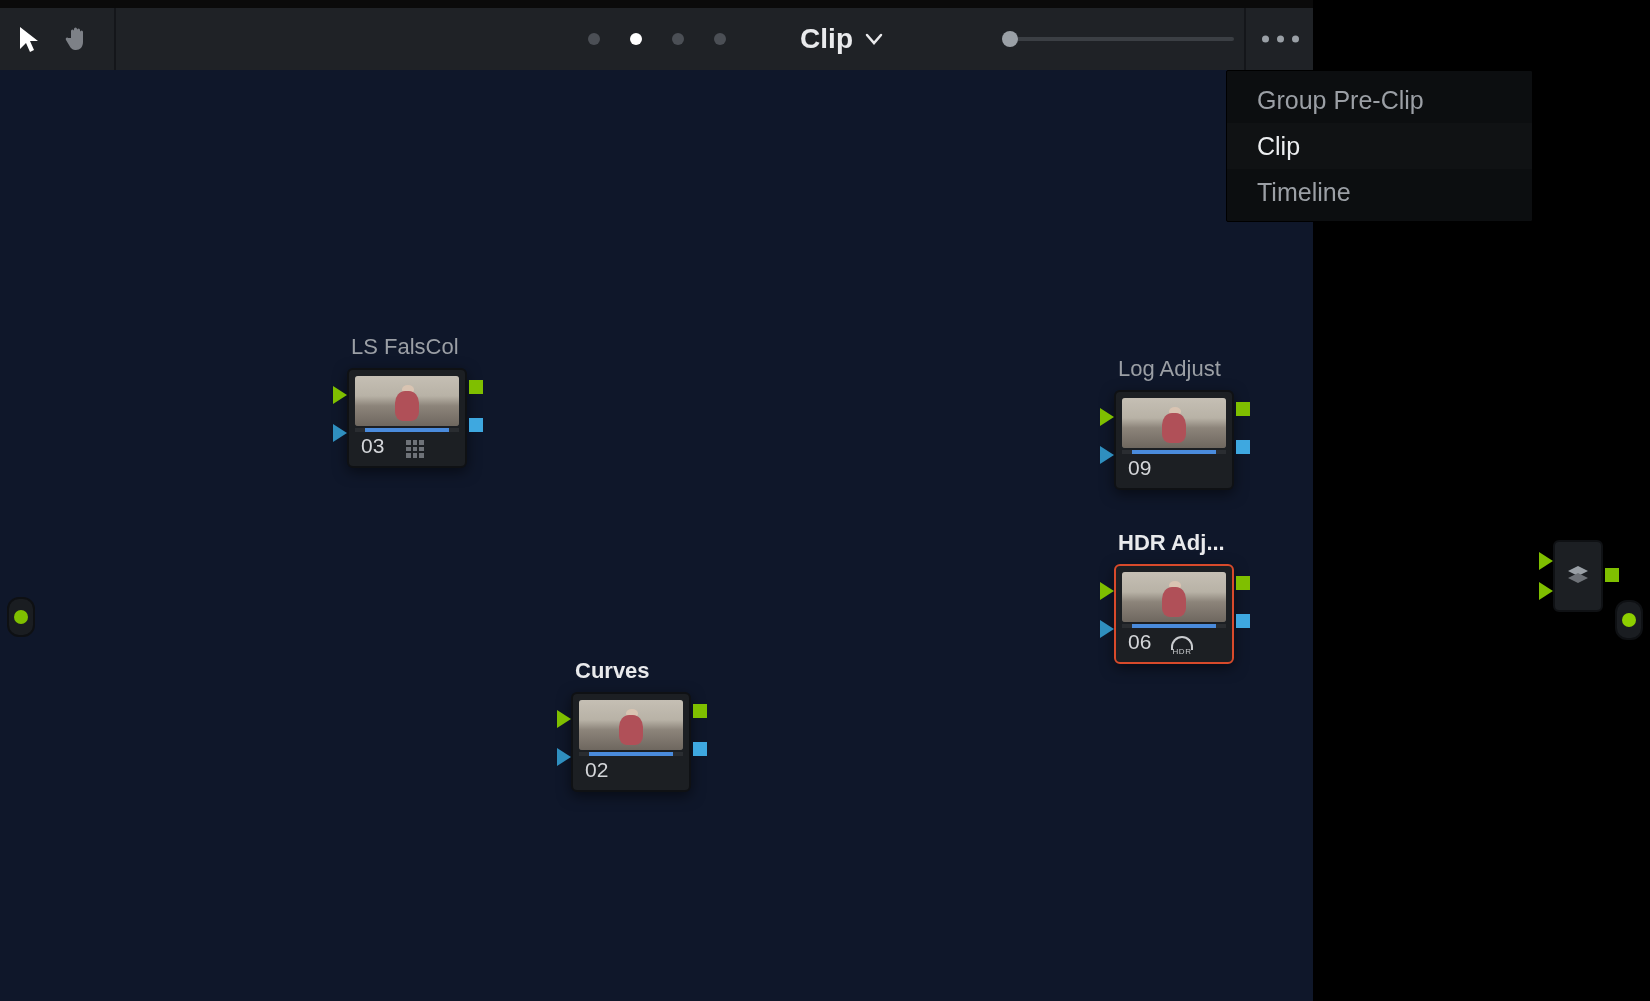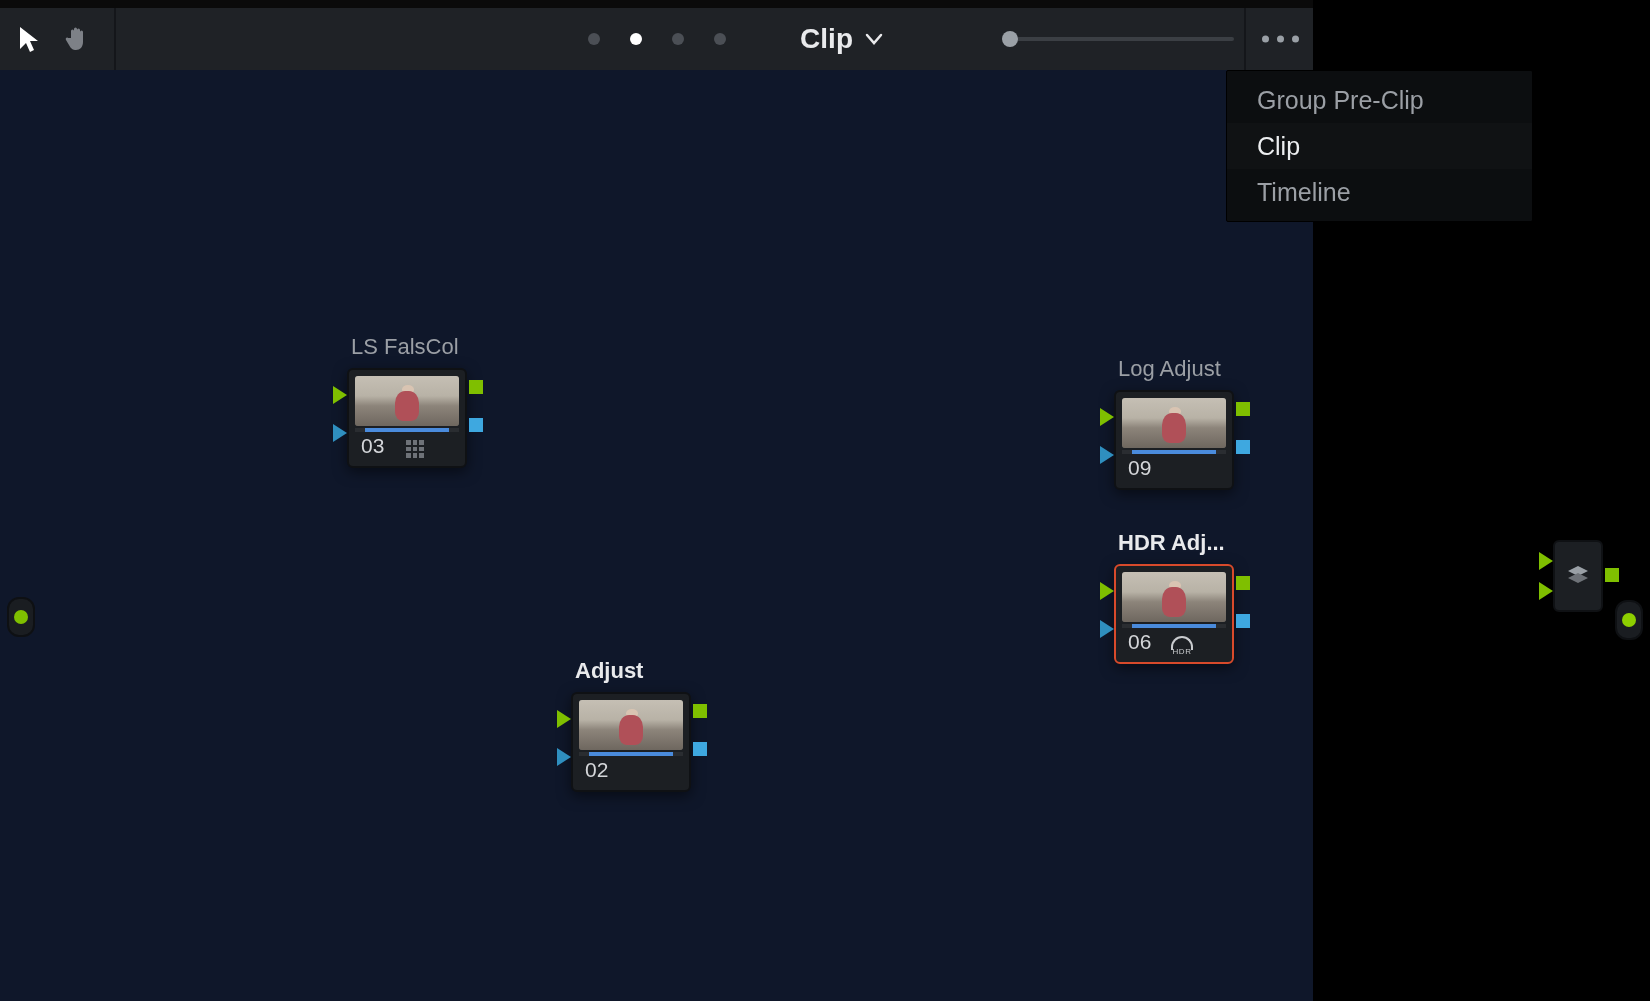--- a/index.html
+++ b/index.html
@@ -204,21 +204,21 @@
           </div>
         <div class="nodenum">09</div>
         <div class="p in-rgb"></div>
         <div class="p in-alpha"></div>
         <div class="p out-rgb"></div>
         <div class="p out-alpha"></div>
       </div>
     </div>
 
     <div class="node" style="left:571px;top:622px">
-      <div class="node-label">Adjust</div>
+      <div class="node-label">Curves</div>
       <div class="node-body">
         <div class="thumb">
             <div class="sky"></div>
             <div class="head"></div>
             <div class="fig"></div>
           </div>
         <div class="thumb-bar">
             <div class="mid"></div>
           </div>
         <div class="nodenum">02</div>

